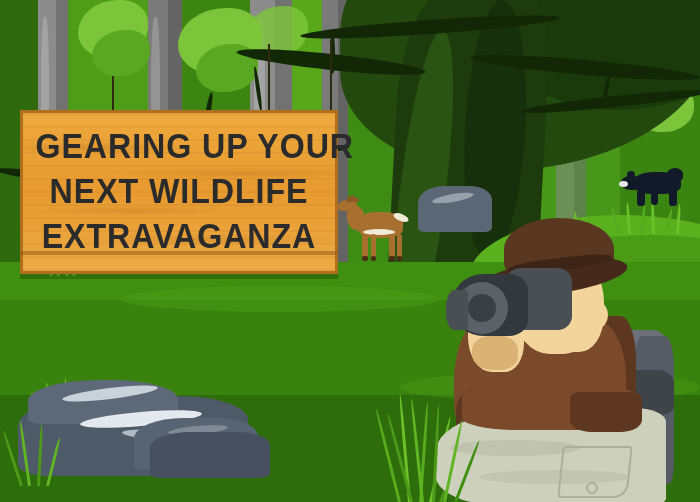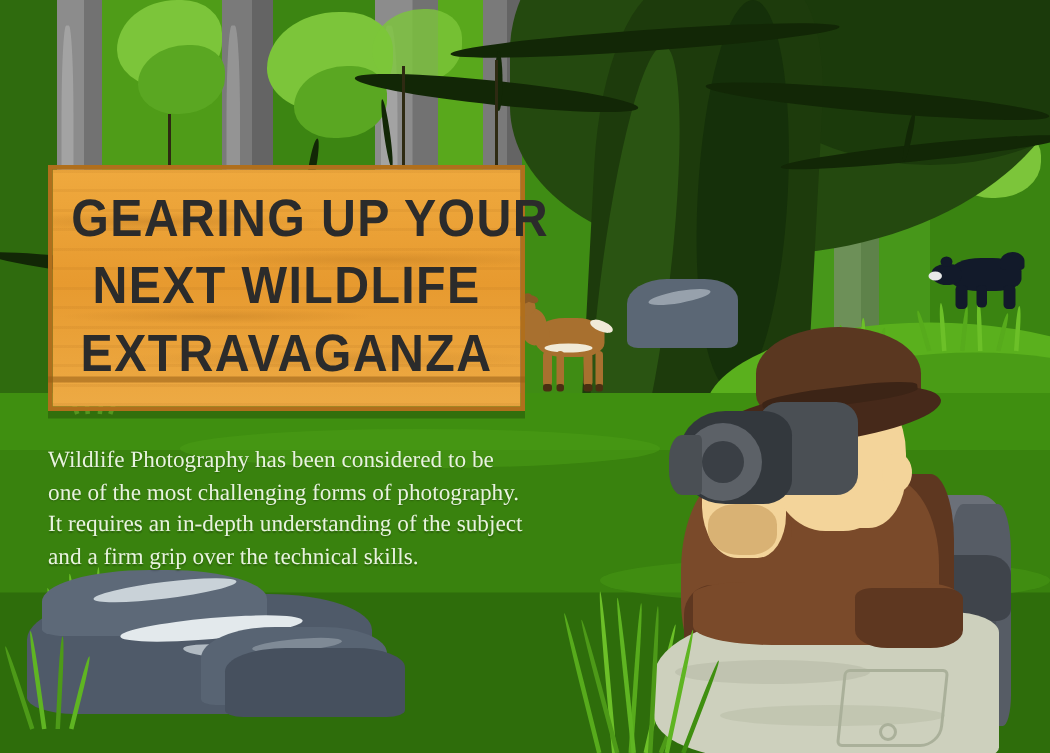--- a/index.html
+++ b/index.html
@@ -58,21 +58,21 @@
   .meadow{position:absolute;background:#4a9c16;border-radius:50%;}
   #hill-r{left:470px;top:215px;width:300px;height:120px;background:#5ab01d;border-radius:50% 50% 0 0;}
   #hill-r2{left:520px;top:235px;width:260px;height:90px;background:#4a9c16;border-radius:50% 50% 0 0;}
 
   
   .tuft{position:absolute;}
   .tuft i{position:absolute;bottom:0;display:block;width:3px;background:#6cc028;
     border-radius:50% 50% 0 0;transform-origin:bottom center;}
 
   
-  #sign{left:32px;top:110px;width:312px;height:158px;
+  #sign{left:20px;top:110px;width:312px;height:158px;
     background:
       repeating-linear-gradient(0deg,rgba(160,95,20,.10) 0px,rgba(160,95,20,.10) 2px,rgba(0,0,0,0) 2px,rgba(0,0,0,0) 13px),
       linear-gradient(180deg,#efa93e 0%,#e79a2f 48%,#edaa44 100%);
     border:3px solid #b06f1c;box-shadow:0 5px 0 rgba(0,0,0,.22);}
   #sign .grain{position:absolute;left:0;top:0;right:0;bottom:0;
     background:
       radial-gradient(ellipse 160px 9px at 22% 22%,rgba(176,111,28,.35),transparent 70%),
       radial-gradient(ellipse 200px 8px at 70% 38%,rgba(176,111,28,.30),transparent 70%),
       radial-gradient(ellipse 150px 7px at 35% 62%,rgba(176,111,28,.30),transparent 70%),
       radial-gradient(ellipse 210px 9px at 60% 80%,rgba(176,111,28,.28),transparent 70%);}
@@ -281,21 +281,20 @@
   <div class="layer" id="sign">
     <div class="grain"></div>
     <div class="plank"></div>
     <div id="headline">
       <div>GEARING UP YOUR</div>
       <div>NEXT WILDLIFE</div>
       <div>EXTRAVAGANZA</div>
     </div>
   </div>
 
-  <div id="blurb">Wildlife Photography has been considered to be one of the most challenging forms of photography. It requires an in-depth understanding of the subject and a firm grip over the technical skills.</div>
 
   <div class="layer" id="photog">
 
     <div class="p pack" style="left:168px;top:190px;width:84px;height:150px;border-radius:26% 22% 14% 18%;"></div>
     <div class="p" style="left:214px;top:196px;width:40px;height:148px;background:#565c65;border-radius:20% 22% 14% 18%;"></div>
     <div class="p strap" style="left:140px;top:168px;width:12px;height:180px;border-radius:6px;transform:rotate(6deg);"></div>
     <div class="p strap" style="left:60px;top:206px;width:10px;height:150px;border-radius:6px;transform:rotate(-4deg);"></div>
 
     <div class="p" style="left:216px;top:244px;width:26px;height:120px;background:#4b5159;border-radius:8px;transform:rotate(4deg);"></div>
     <div class="p" style="left:200px;top:230px;width:54px;height:44px;background:#3f444b;border-radius:30% 30% 18% 18%;"></div>

